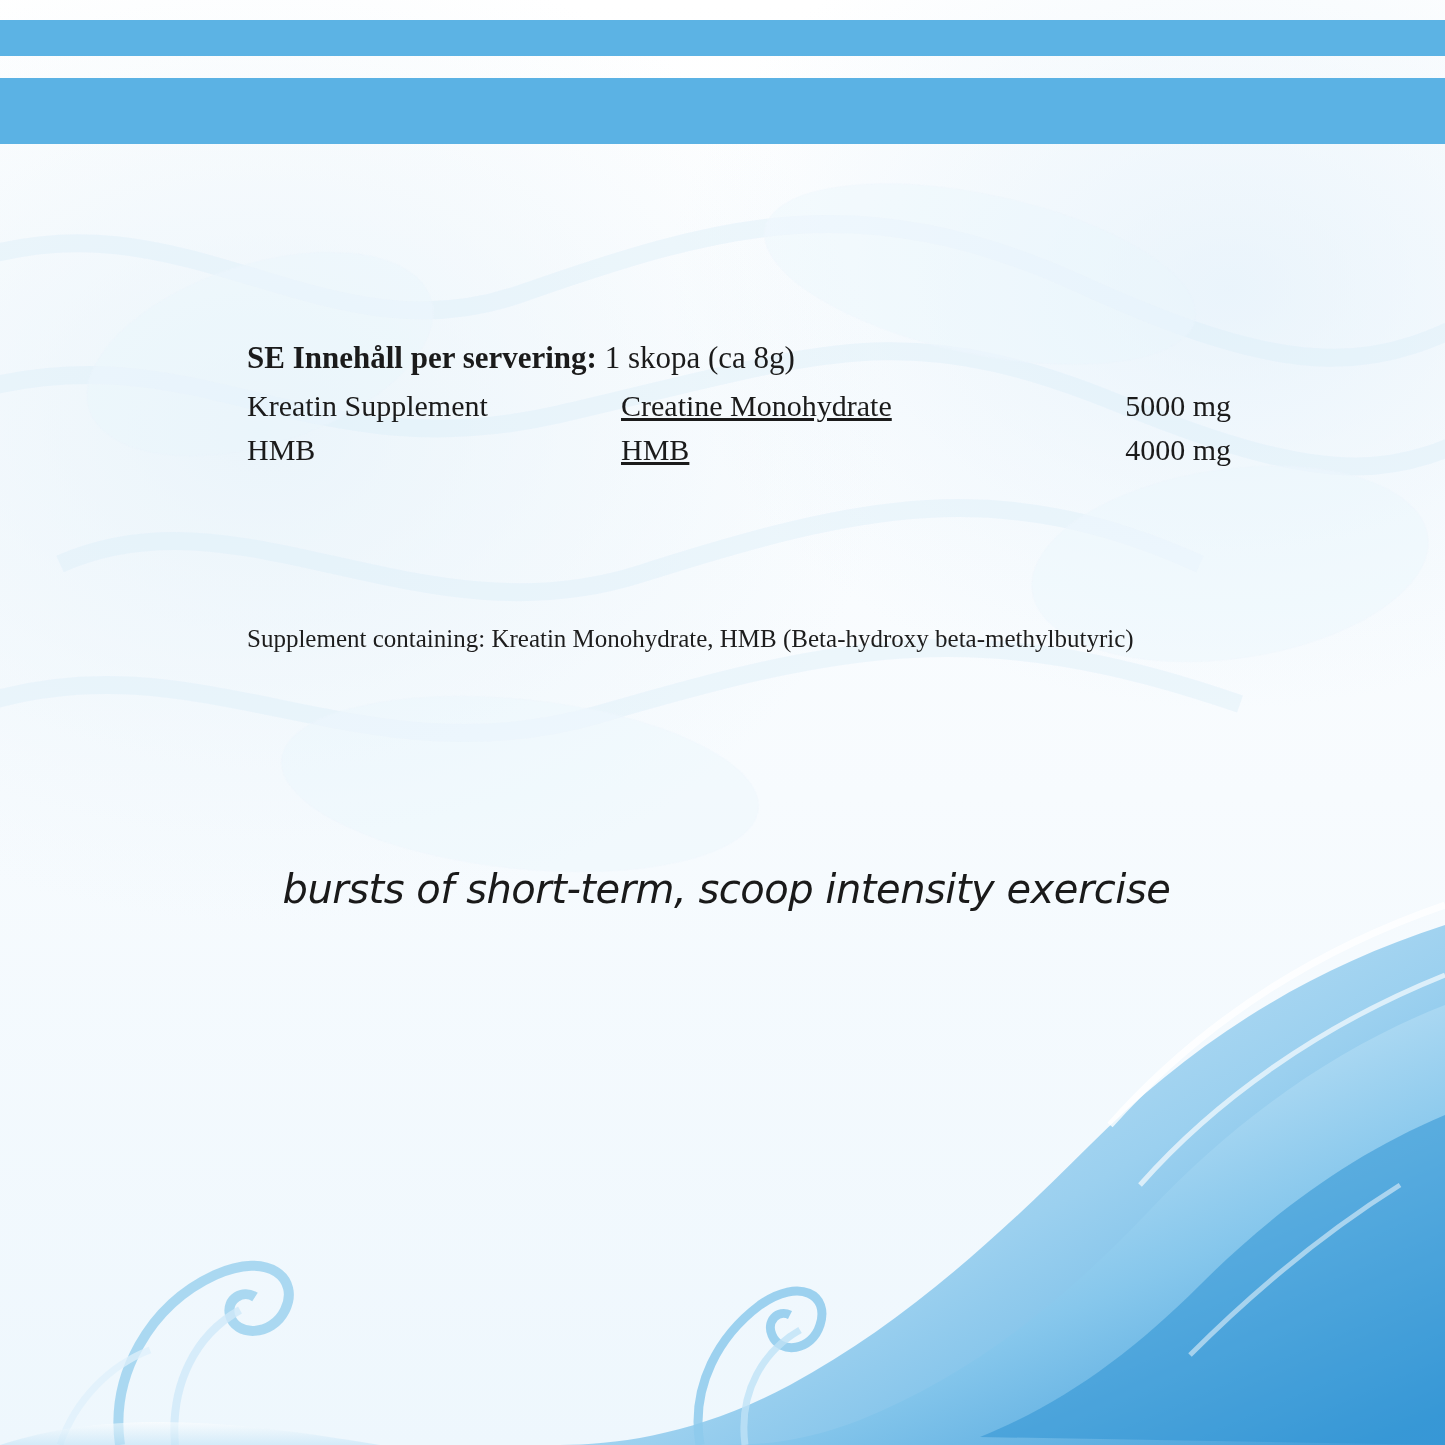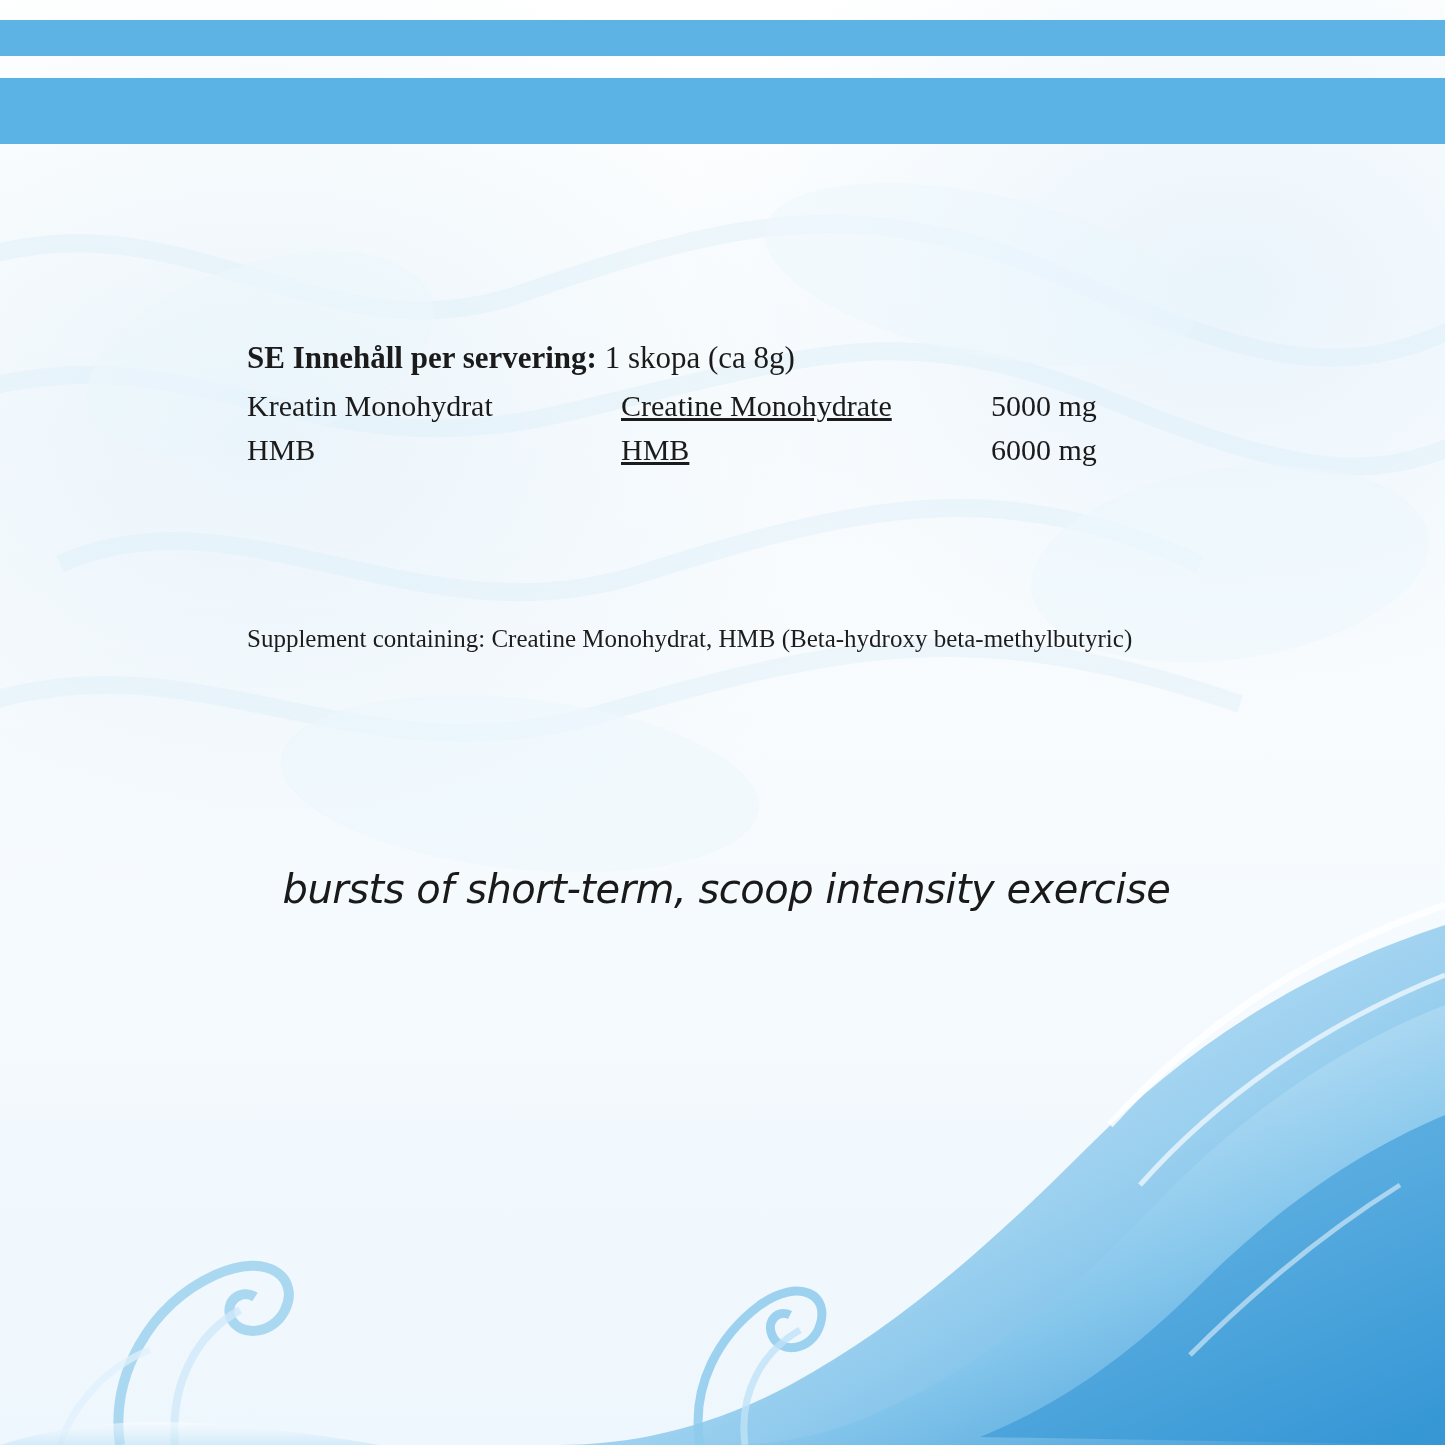--- a/index.html
+++ b/index.html
@@ -78,21 +78,21 @@
   .table {
     margin-top: 4px;
   }
   .row {
     display: flex;
     font-size: 30px;
     line-height: 44px;
   }
   .c-se { width: 374px; }
   .c-en { width: 370px; text-decoration: underline; }
-  .c-amt { width: 240px; }
+  .c-amt { width: 240px; text-align: right; }
 
   .ingredients {
     position: absolute;
     left: 243px;
     top: 620px;
     width: 1120px;
     font-size: 25px;
     line-height: 38px;
     color: #1d1d1d;
   }
@@ -144,34 +144,34 @@
     </g>
   </svg>
 
   <div class="content">
 
     <div class="nutrition">
       <div class="hl"><b>SE Innehåll per servering:</b><span> 1 skopa (ca 8g)</span></div>
 
       <div class="table">
         <div class="row">
-          <div class="c-se">Kreatin Monohydrat</div>
+          <div class="c-se">Kreatin Supplement</div>
           <div class="c-en">Creatine Monohydrate</div>
           <div class="c-amt">5000 mg</div>
         </div>
         <div class="row">
           <div class="c-se">HMB</div>
           <div class="c-en">HMB</div>
-          <div class="c-amt">6000 mg</div>
+          <div class="c-amt">4000 mg</div>
         </div>
       </div>
     </div>
 
     <div class="ingredients">
-      <div>Supplement containing: Creatine Monohydrat, HMB (Beta-hydroxy beta-methylbutyric)</div>
+      <div>Supplement containing: Kreatin Monohydrate, HMB (Beta-hydroxy beta-methylbutyric)</div>
     </div>
 
     <div class="claim">
       <div>bursts of short-term, scoop intensity exercise</div>
     </div>
 
   </div>
 
   <svg class="artwork" viewBox="0 0 1445 560" preserveAspectRatio="none">
     <defs>

